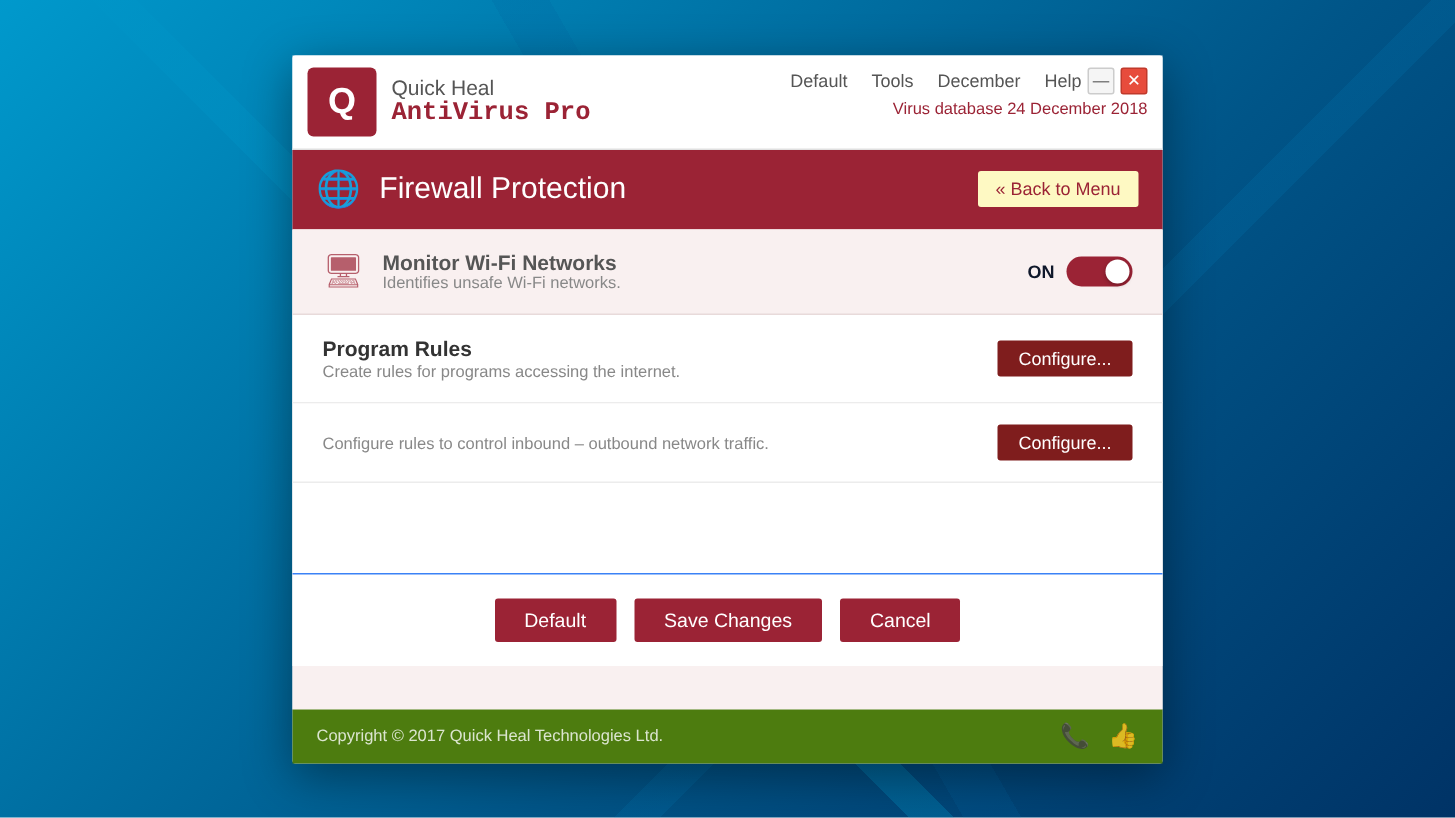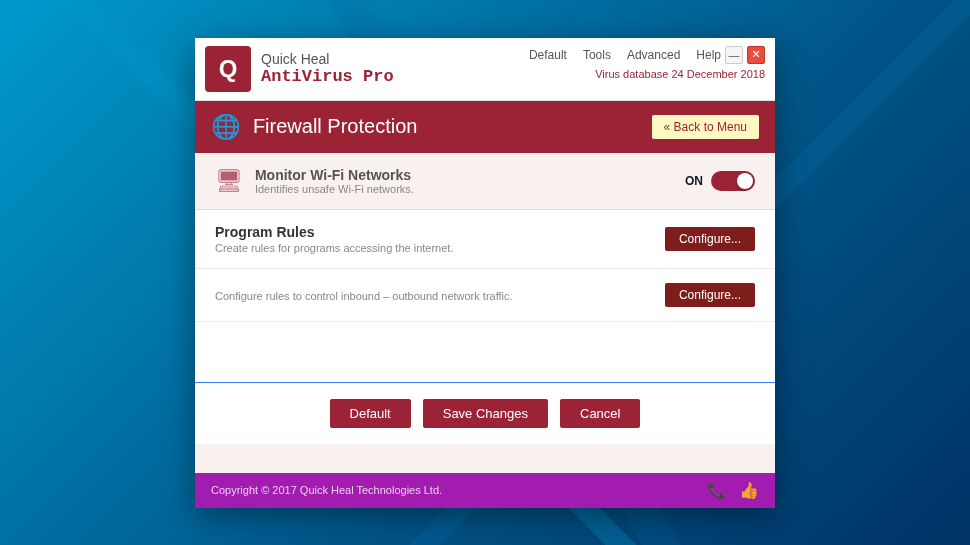--- a/index.html
+++ b/index.html
@@ -317,21 +317,21 @@
       color: #fff;
     }
 
     .btn-cancel {
       background: #9b2335;
       color: #fff;
     }
 
     
     .app-footer {
-      background: #a21caf;
+      background: #4d7c0f;
       padding: 8px 16px;
       display: flex;
       align-items: center;
       justify-content: space-between;
     }
 
     .copyright {
       color: rgba(255,255,255,0.8);
       font-size: 11px;
     }
@@ -360,21 +360,21 @@
       <div class="app-name-block">
         <span class="app-name-top">Quick Heal</span>
         <span class="app-name-bottom">AntiVirus Pro</span>
       </div>
     </div>
     <div class="title-bar-right">
       <div style="display:flex; align-items:center; gap:4px;">
         <div class="menu-bar">
           <span class="menu-item">Default</span>
           <span class="menu-item">Tools</span>
-          <span class="menu-item">Advanced</span>
+          <span class="menu-item">December</span>
           <span class="menu-item">Help</span>
         </div>
         <div class="window-controls">
           <div class="win-btn">—</div>
           <div class="win-btn close">✕</div>
         </div>
       </div>
       <span class="virus-db">Virus database 24 December 2018</span>
     </div>
   </div>

